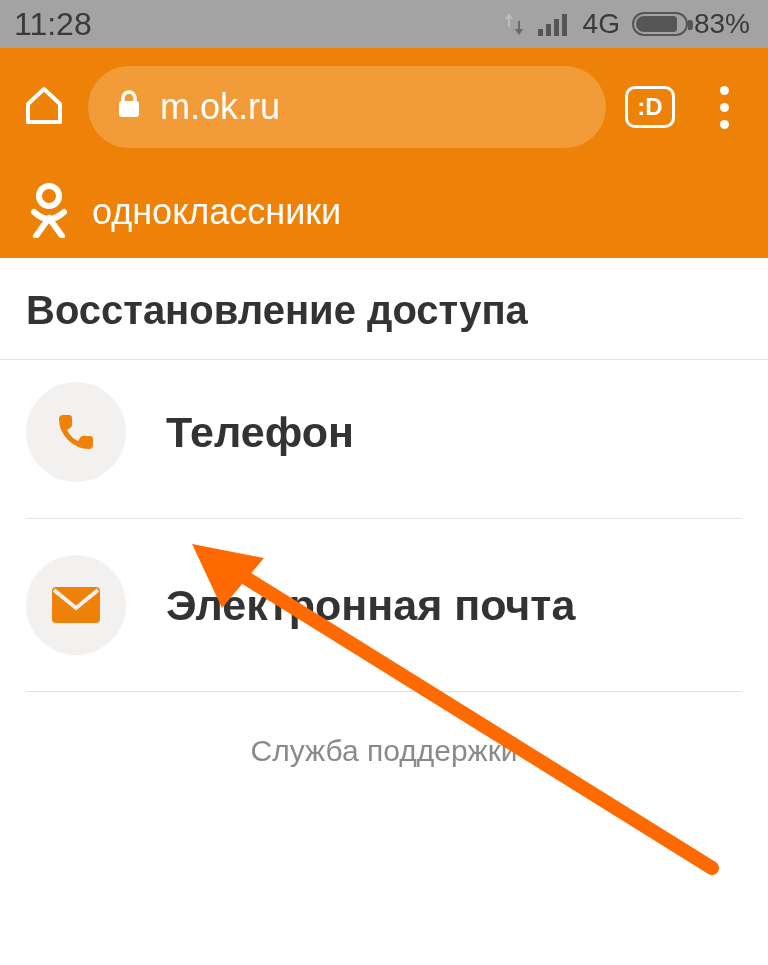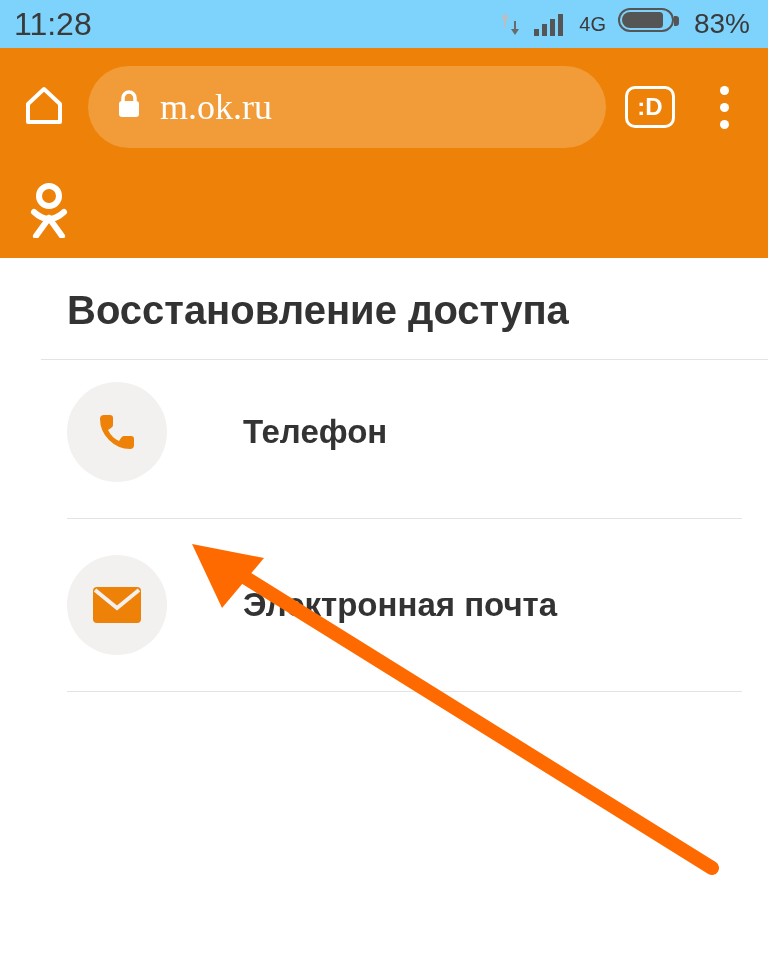--- a/index.html
+++ b/index.html
@@ -2,32 +2,32 @@
 <html><head>
 <meta charset="utf-8">
 <style>
   * { box-sizing: border-box; margin: 0; padding: 0; }
   html, body { width: 768px; height: 965px; font-family: Arial, Helvetica, sans-serif; background:#fff; }
   body { position: relative; overflow: hidden; }
 
   
   .status-bar {
     height: 48px;
-    background: #7dd3fc;
+    background: #a3a3a3;
     display: flex;
     align-items: center;
     justify-content: space-between;
     padding: 0 18px 0 14px;
     color: #3a3a3a;
     font-size: 32px;
   }
   .status-right { display:flex; align-items:center; gap:12px; }
   .status-right svg { display:block; }
   .battery {
-    display:inline-flex; align-items:flex-start; gap:20px;
+    display:inline-flex; align-items:center; gap:6px;
   }
   .battery-shell {
     width:56px; height:24px; border:2.5px solid #555; border-radius:12px;
     position:relative;
   }
   .battery-shell::after{
     content:""; position:absolute; right:-7px; top:6px; width:5px; height:10px;
     background:#555; border-radius:0 3px 3px 0;
   }
   .battery-fill{
@@ -45,21 +45,21 @@
   }
   .home-btn, .tabs-btn, .menu-btn {
     width:60px; height:60px; display:flex; align-items:center; justify-content:center;
     color:#fff;
   }
   .omnibox {
     flex:1; height:82px; border-radius:42px;
     background: rgba(255,255,255,0.20);
     display:flex; align-items:center;
     padding:0 28px; color:#fff;
-    font-size:36px; overflow:hidden; white-space:nowrap;font-family:Liberation Serif, serif;
+    font-size:36px; overflow:hidden; white-space:nowrap;
   }
   .omnibox .domain { font-weight:500; color:#fff; }
   .omnibox .path   { color: rgba(255,255,255,0.78); }
   .omnibox svg { flex:none; margin-right:18px; }
   .tabs-btn .tab-chip{
     width:50px; height:42px; border:3px solid #fff; border-radius:10px;
     display:flex; align-items:center; justify-content:center;
     font-size:24px; font-weight:600; color:#fff;
   }
   .menu-dots{ display:flex; flex-direction:column; gap:8px; }
@@ -68,39 +68,39 @@
   
   .site-header{
     background:#ee8208;
     height:92px;
     display:flex; align-items:center;
     padding:0 28px; gap:22px; color:#fff;
   }
   .site-name{ font-size:36px; }
 
   
-  .page { background:#fff;padding-left:41px; }
+  .page { background:#fff; }
   .page-title{
     font-size:40px; color:#333; padding:30px 26px 26px;
   }
   .divider{ height:1px; background:#e3e3e3; }
   .page-sub{
     font-size:30px; color:#555; padding:26px 26px 36px; line-height:1.35;
   }
   .option-list{ padding:0 26px; }
   .option{
     display:flex; align-items:center; gap:40px;
     padding:22px 0;
   }
   .opt-sep{ height:1px; background:#e3e3e3; margin:14px 0; }
   .icon-circle{
     width:100px; height:100px; border-radius:50%;
     background:#f3f1ef; display:flex; align-items:center; justify-content:center;
   }
-  .opt-label{ font-size:33px; font-weight:700; color:#333;margin-left:36px; }
+  .opt-label{ font-size:43px; font-weight:700; color:#333; }
   .support-link{
     text-align:center; padding:28px 0 40px;
     color:#8a8a8a; font-size:30px;
   }
 
   
   .arrow-annot{ position:absolute; left:172px; top:528px; pointer-events:none; }
 </style>
 </head>
 <body>
@@ -115,21 +115,21 @@
       </svg>
     </span>
     <span>
       <svg width="34" height="26" viewBox="0 0 34 26">
         <rect x="1" y="18" width="5" height="7" fill="#555"></rect>
         <rect x="9" y="13" width="5" height="12" fill="#555"></rect>
         <rect x="17" y="8" width="5" height="17" fill="#555"></rect>
         <rect x="25" y="3" width="5" height="22" fill="#555"></rect>
       </svg>
     </span>
-    <span style="font-size:20px;">4G</span>
+    <span style="font-size:28px;">4G</span>
     <span class="battery">
       <span class="battery-shell">
         <span class="battery-fill"></span>
       </span>
       <span style="font-size:28px;">83%</span>
     </span>
   </div>
 </div>
 
 <div class="browser-bar">
@@ -165,20 +165,21 @@
 </div>
 
 <div class="site-header">
   <span>
     <svg width="42" height="56" viewBox="0 0 42 56">
       <circle cx="21" cy="14" r="10" stroke="#fff" stroke-width="6" fill="none"></circle>
       <path d="M6 30 q15 14 30 0" stroke="#fff" stroke-width="6" fill="none" stroke-linecap="round"></path>
       <path d="M21 36 L8 54 M21 36 L34 54" stroke="#fff" stroke-width="6" stroke-linecap="round"></path>
     </svg>
   </span>
+  <span class="site-name">одноклассники</span>
 </div>
 
 <div class="page">
   <h1 class="page-title">Восстановление доступа</h1>
   <div class="divider"></div>
 
   <div class="option-list">
 
     <div class="option">
       <div class="icon-circle">
@@ -197,19 +198,20 @@
           <rect x="1" y="1" width="48" height="36" rx="4" fill="#ee8208"></rect>
           <path d="M3 4 L25 22 L47 4" stroke="#f3f1ef" stroke-width="4" fill="none"></path>
         </svg>
       </div>
       <div class="opt-label">Электронная почта</div>
     </div>
 
     <div class="opt-sep"></div>
   </div>
 
+  <div class="support-link">Служба поддержки</div>
 </div>
 
 <svg class="arrow-annot" width="560" height="370" viewBox="0 0 560 370">
   <defs></defs>
   <line x1="58" y1="40" x2="540" y2="340" stroke="#ff6a00" stroke-width="14" stroke-linecap="round"></line>
   <polygon points="20,16 92,30 50,80" fill="#ff6a00"></polygon>
 </svg>
 
 </body></html>

